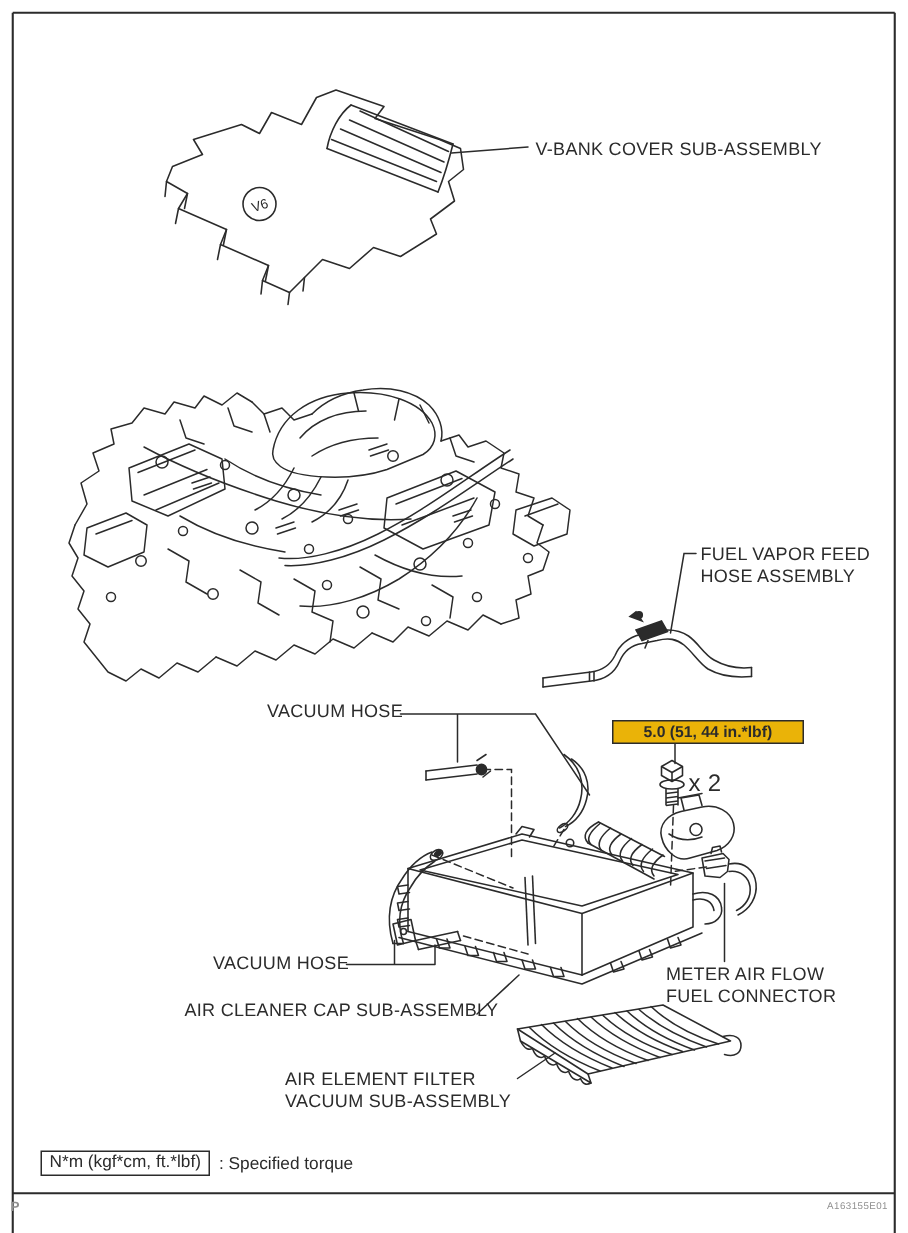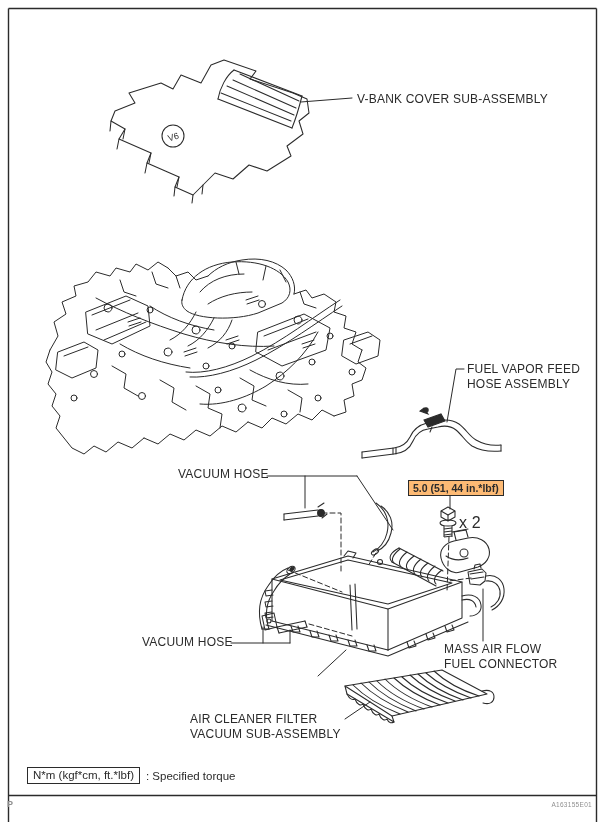--- a/index.html
+++ b/index.html
@@ -2,21 +2,21 @@
 <html><head>
 <meta charset="utf-8">
 <style>
   html,body{margin:0;padding:0;background:#ffffff;}
   .page{position:relative;width:605px;height:822px;background:#ffffff;overflow:hidden;
         font-family:"Liberation Sans",sans-serif;color:#2b2b2b;}
   svg{position:absolute;left:0;top:0;}
   .lbl{position:absolute;font-size:12px;line-height:15px;letter-spacing:.2px;
        white-space:nowrap;color:#2b2b2b;}
   .torque-box{position:absolute;left:408px;top:480px;border:1.4px solid #2b2b2b;
-       font-size:10.5px;font-weight:bold;padding:1px 4px;white-space:nowrap;background:#fdba74;}
+       font-size:10.5px;font-weight:bold;padding:1px 20px;white-space:nowrap;background:#eab308;}
   .x2{position:absolute;left:459px;top:515px;font-size:16px;}
   .legend{position:absolute;left:27px;top:767px;display:flex;align-items:center;gap:6px;
        font-size:11.5px;justify-content:space-between;}
   .legend .unit{border:1.3px solid #2b2b2b;padding:1px 5px 2px 5px;white-space:nowrap;}
   .pmark{position:absolute;left:7px;top:799px;font-size:9px;font-weight:bold;color:#8f8f8f;}
   .figcode{position:absolute;left:470px;top:801px;width:122px;text-align:right;
        font-size:6.5px;letter-spacing:.3px;color:#8f8f8f;}
 </style>
 </head>
 <body>
@@ -283,28 +283,29 @@
     <div>HOSE ASSEMBLY</div>
   </div>
 
   <div class="lbl" style="left:178px;top:467px">VACUUM HOSE</div>
 
   <div class="torque-box">5.0 (51, 44 in.*lbf)</div>
   <div class="x2 lbl" style="left:459px;top:515px">x 2</div>
 
   <div class="lbl" style="left:142px;top:635px">VACUUM HOSE</div>
 
+  <div class="lbl" style="left:123px;top:666px">AIR CLEANER CAP SUB-ASSEMBLY</div>
 
   <div class="lbl" style="left:444px;top:642px">
-    <div>MASS AIR FLOW</div>
+    <div>METER AIR FLOW</div>
     <div>FUEL CONNECTOR</div>
   </div>
 
   <div class="lbl" style="left:190px;top:712px">
-    <div>AIR CLEANER FILTER</div>
+    <div>AIR ELEMENT FILTER</div>
     <div>VACUUM SUB-ASSEMBLY</div>
   </div>
 
   <div class="legend">
     <span class="unit">N*m (kgf*cm, ft.*lbf)</span>
     <span>: Specified torque</span>
   </div>
 
   <div class="pmark">P</div>
   <div class="figcode">A163155E01</div>

